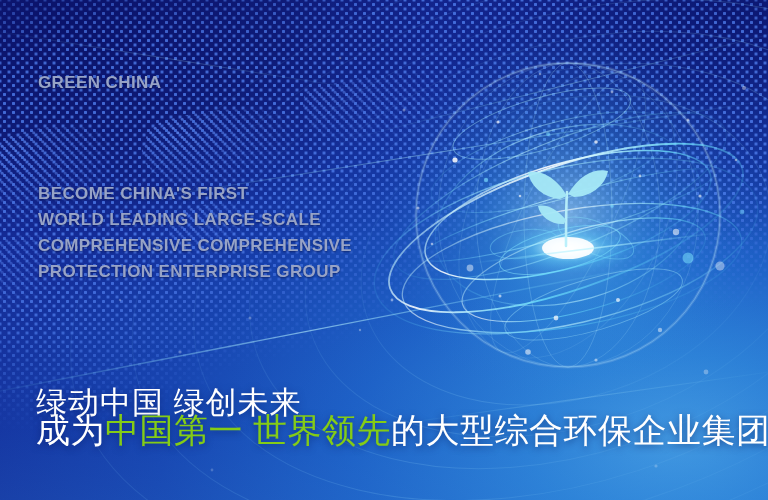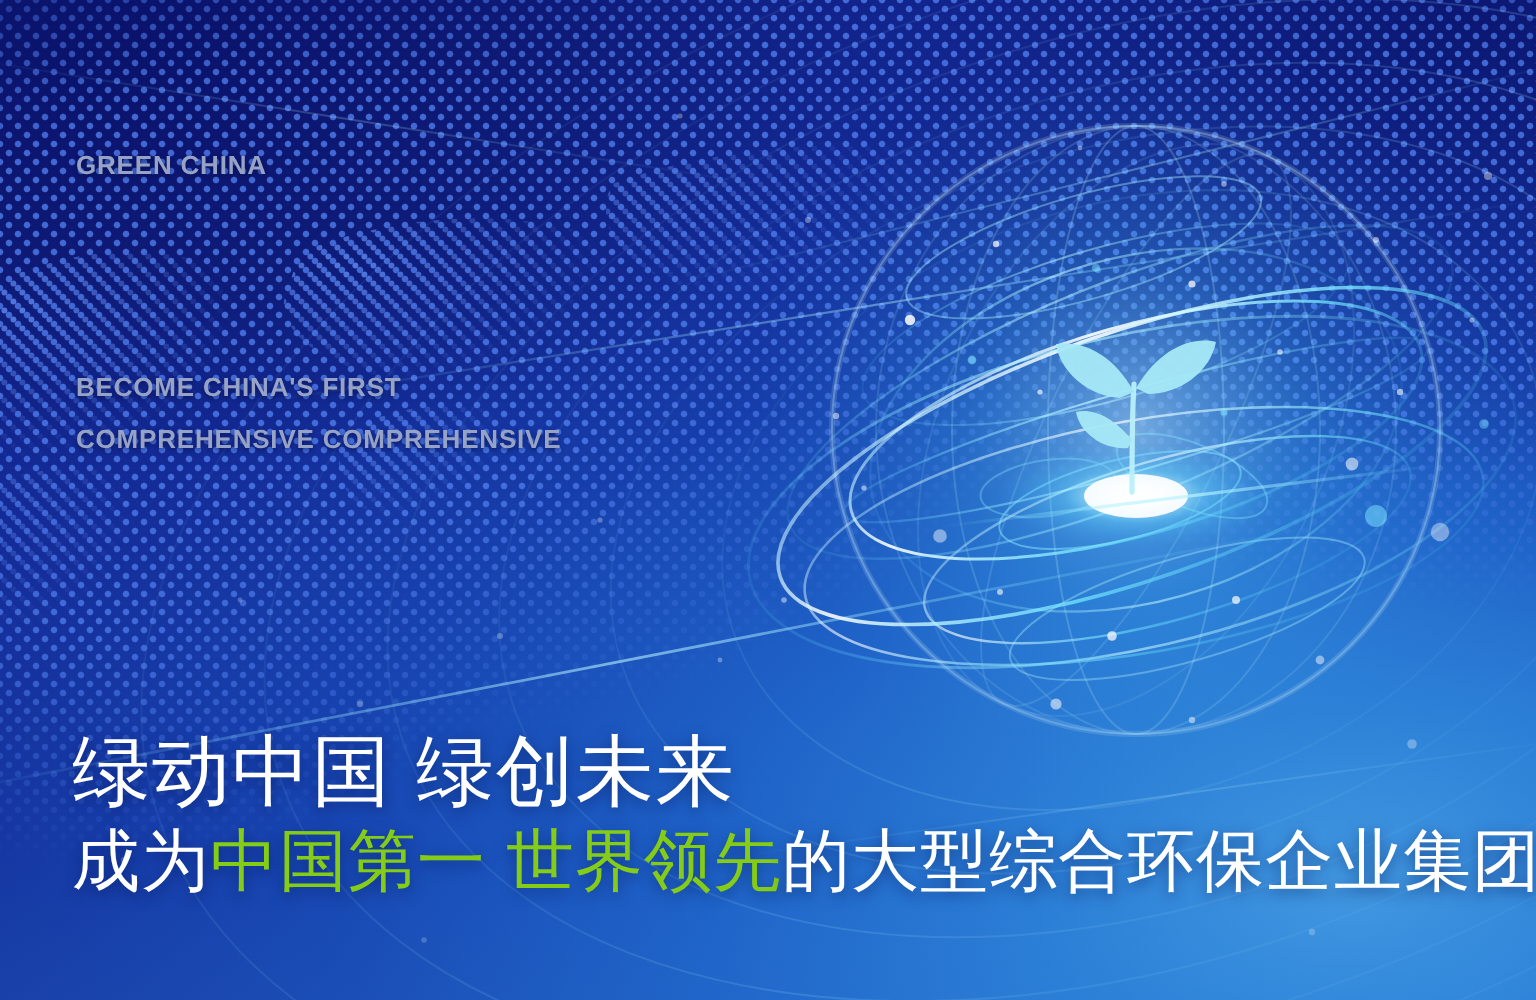--- a/index.html
+++ b/index.html
@@ -60,39 +60,39 @@
   }
 
   svg.layer { overflow: visible; }
 
   
   .eyebrow-block {
     position: absolute;
     left: 38px;
     color: #97a3c6;
     font-weight: bold;
-    font-size: 13px;
+    font-size: 17px;
     letter-spacing: .4px;
     line-height: 26px;
     text-shadow: 0 1px 2px rgba(5,12,60,.55);
   }
   #eyebrow-top { top: 70px; }
   #eyebrow-mid { top: 181px; }
   .eyebrow-line { white-space: nowrap; }
 
   .headline {
     position: absolute;
     left: 36px;
     color: #ffffff;
     white-space: nowrap;
     text-shadow: 0 2px 7px rgba(6,22,90,.55);
   }
   #headline-1 {
-    top: 359px;
-    font-size: 39px;
+    top: 382px;
+    font-size: 31px;
     letter-spacing: 1px;
   }
   #headline-2 {
     top: 408px;
     font-size: 34px;
     letter-spacing: .5px;
   }
   .hl-red { color: #84cc16; }
 </style>
 </head>
@@ -278,20 +278,22 @@
   </svg>
 
   <div class="layer vignette-bottom"></div>
 
   <div class="eyebrow-block" id="eyebrow-top">
     <div class="eyebrow-line">GREEN CHINA</div>
   </div>
 
   <div class="eyebrow-block" id="eyebrow-mid">
     <div class="eyebrow-line">BECOME CHINA'S FIRST</div>
+    <div class="eyebrow-line">WORLD LEADING LARGE-SCALE</div>
     <div class="eyebrow-line">COMPREHENSIVE COMPREHENSIVE</div>
+    <div class="eyebrow-line">PROTECTION ENTERPRISE GROUP</div>
   </div>
 
   <div class="headline" id="headline-1">绿动中国 绿创未来</div>
 
   <div class="headline" id="headline-2"><span>成为</span><span class="hl-red">中国第一 世界领先</span><span>的大型综合环保企业集团</span></div>
 
 </div>
 
 </body></html>

